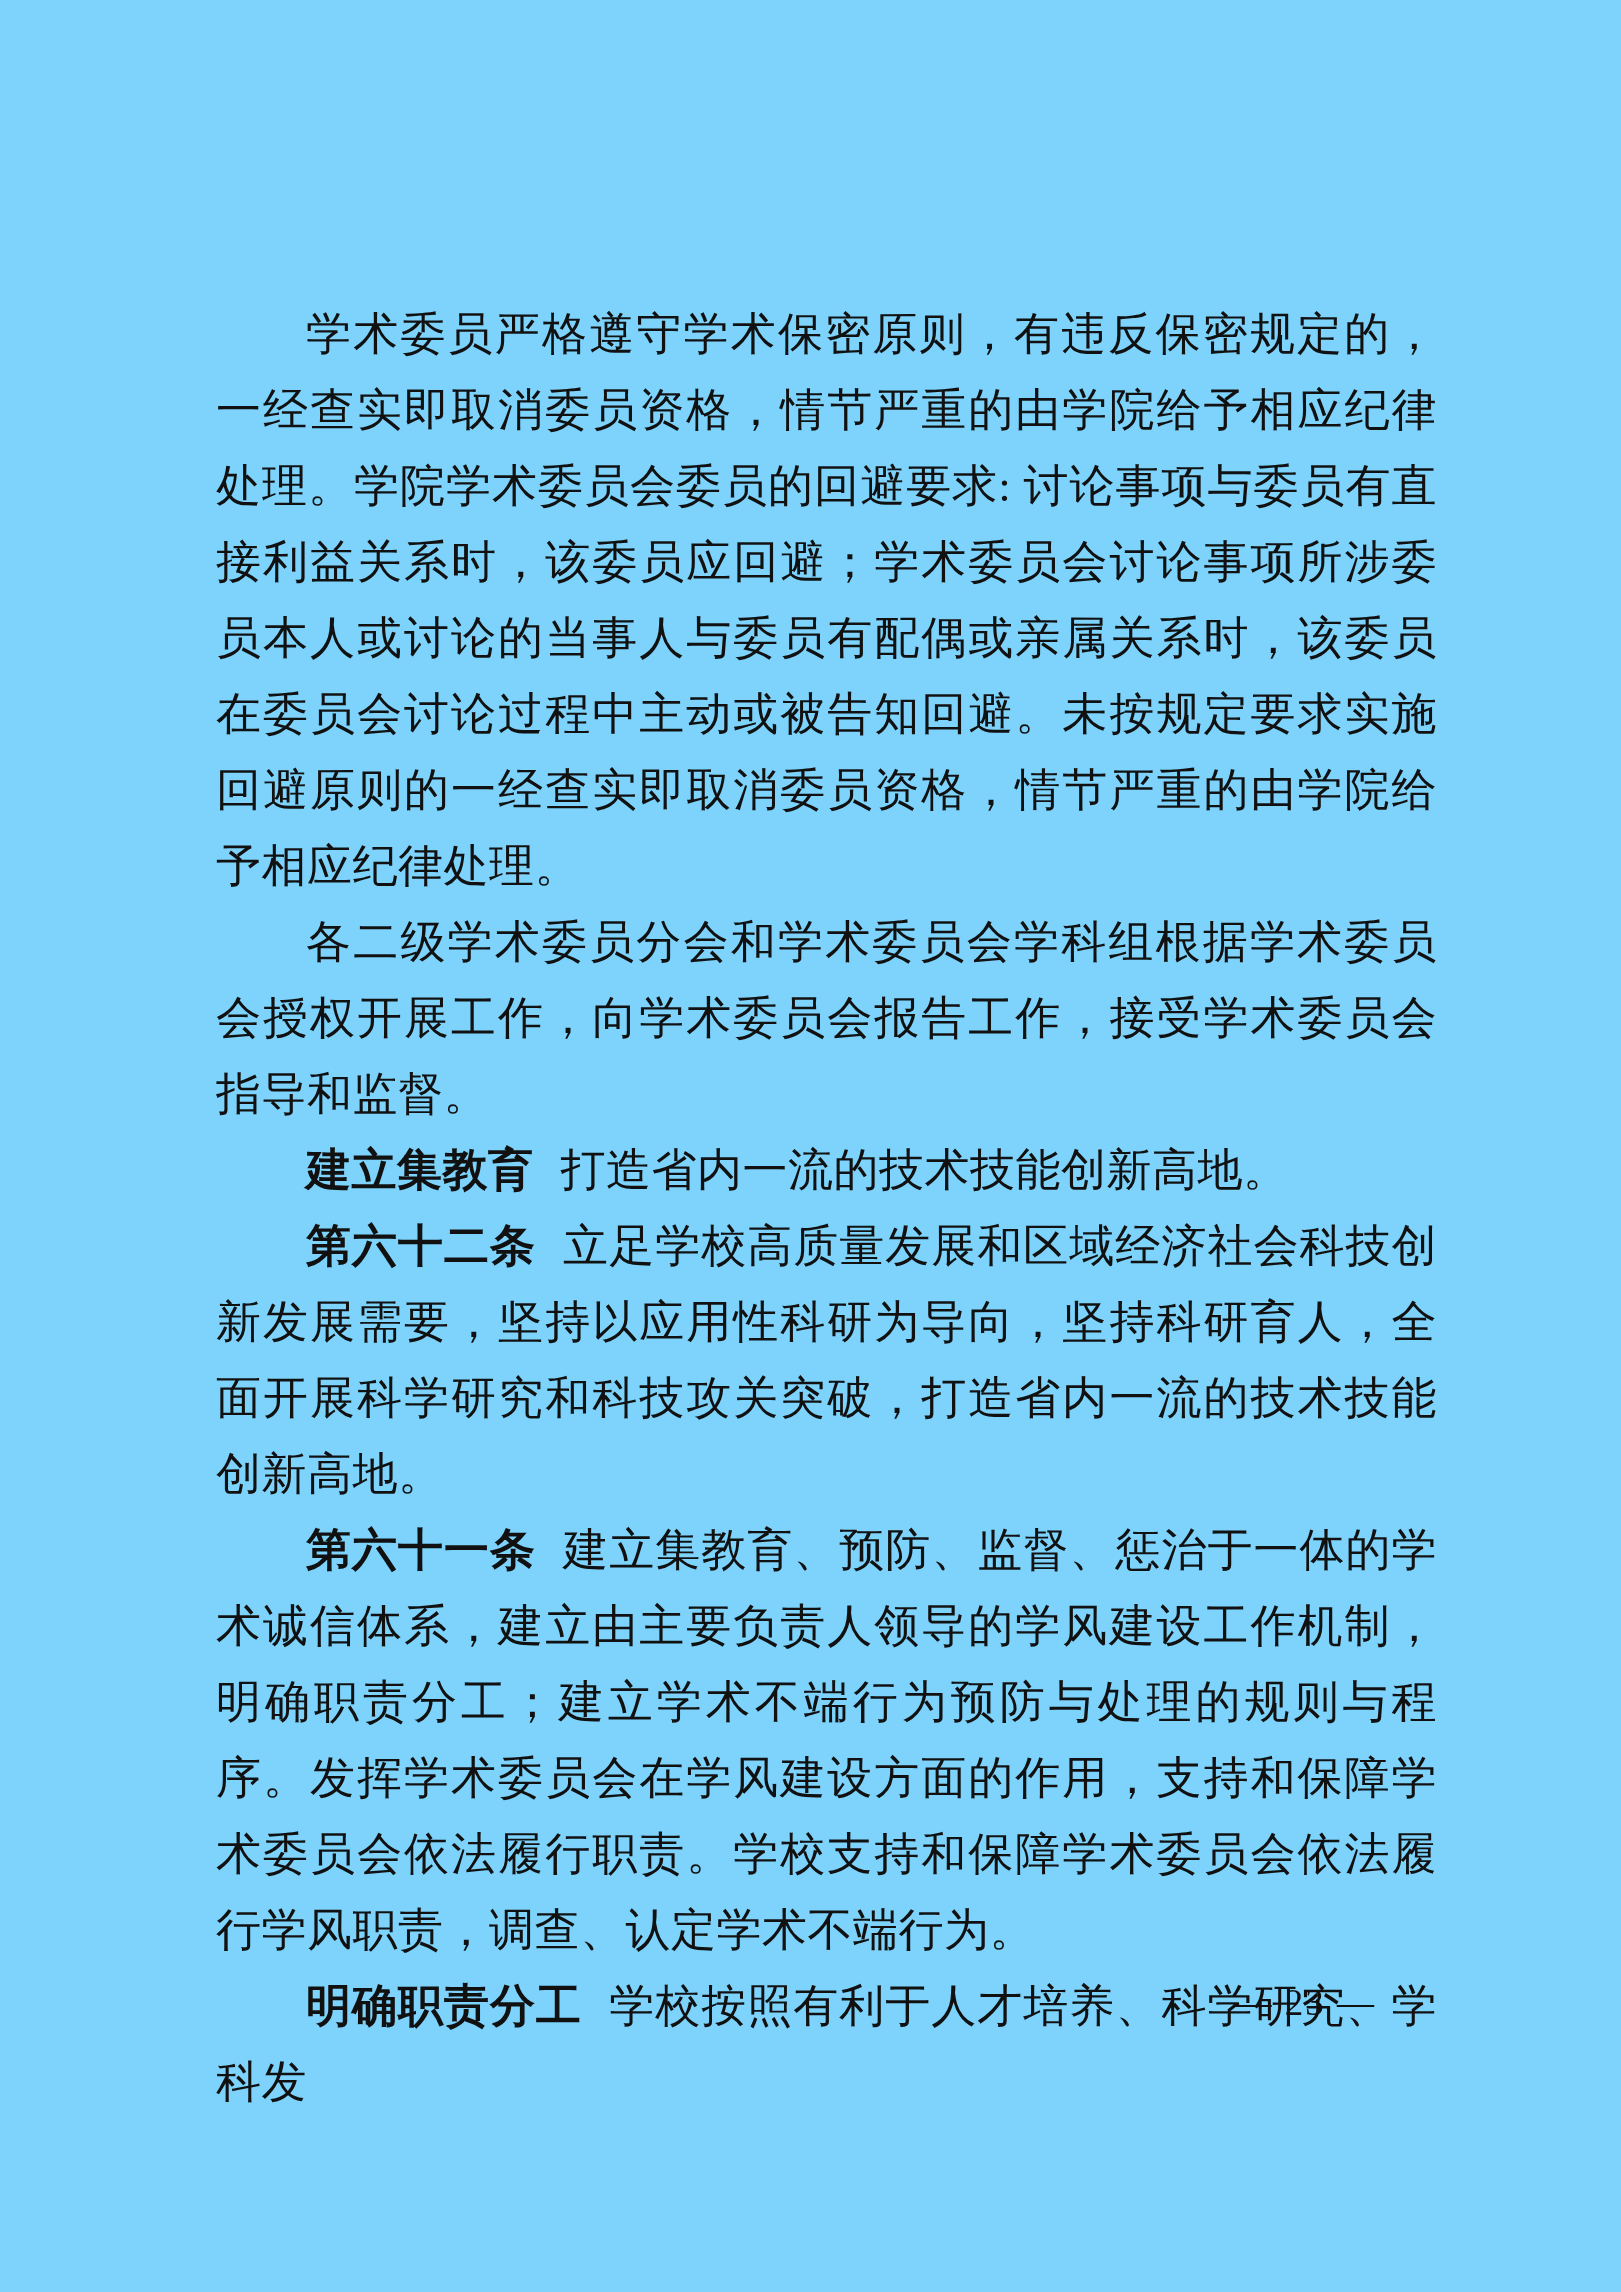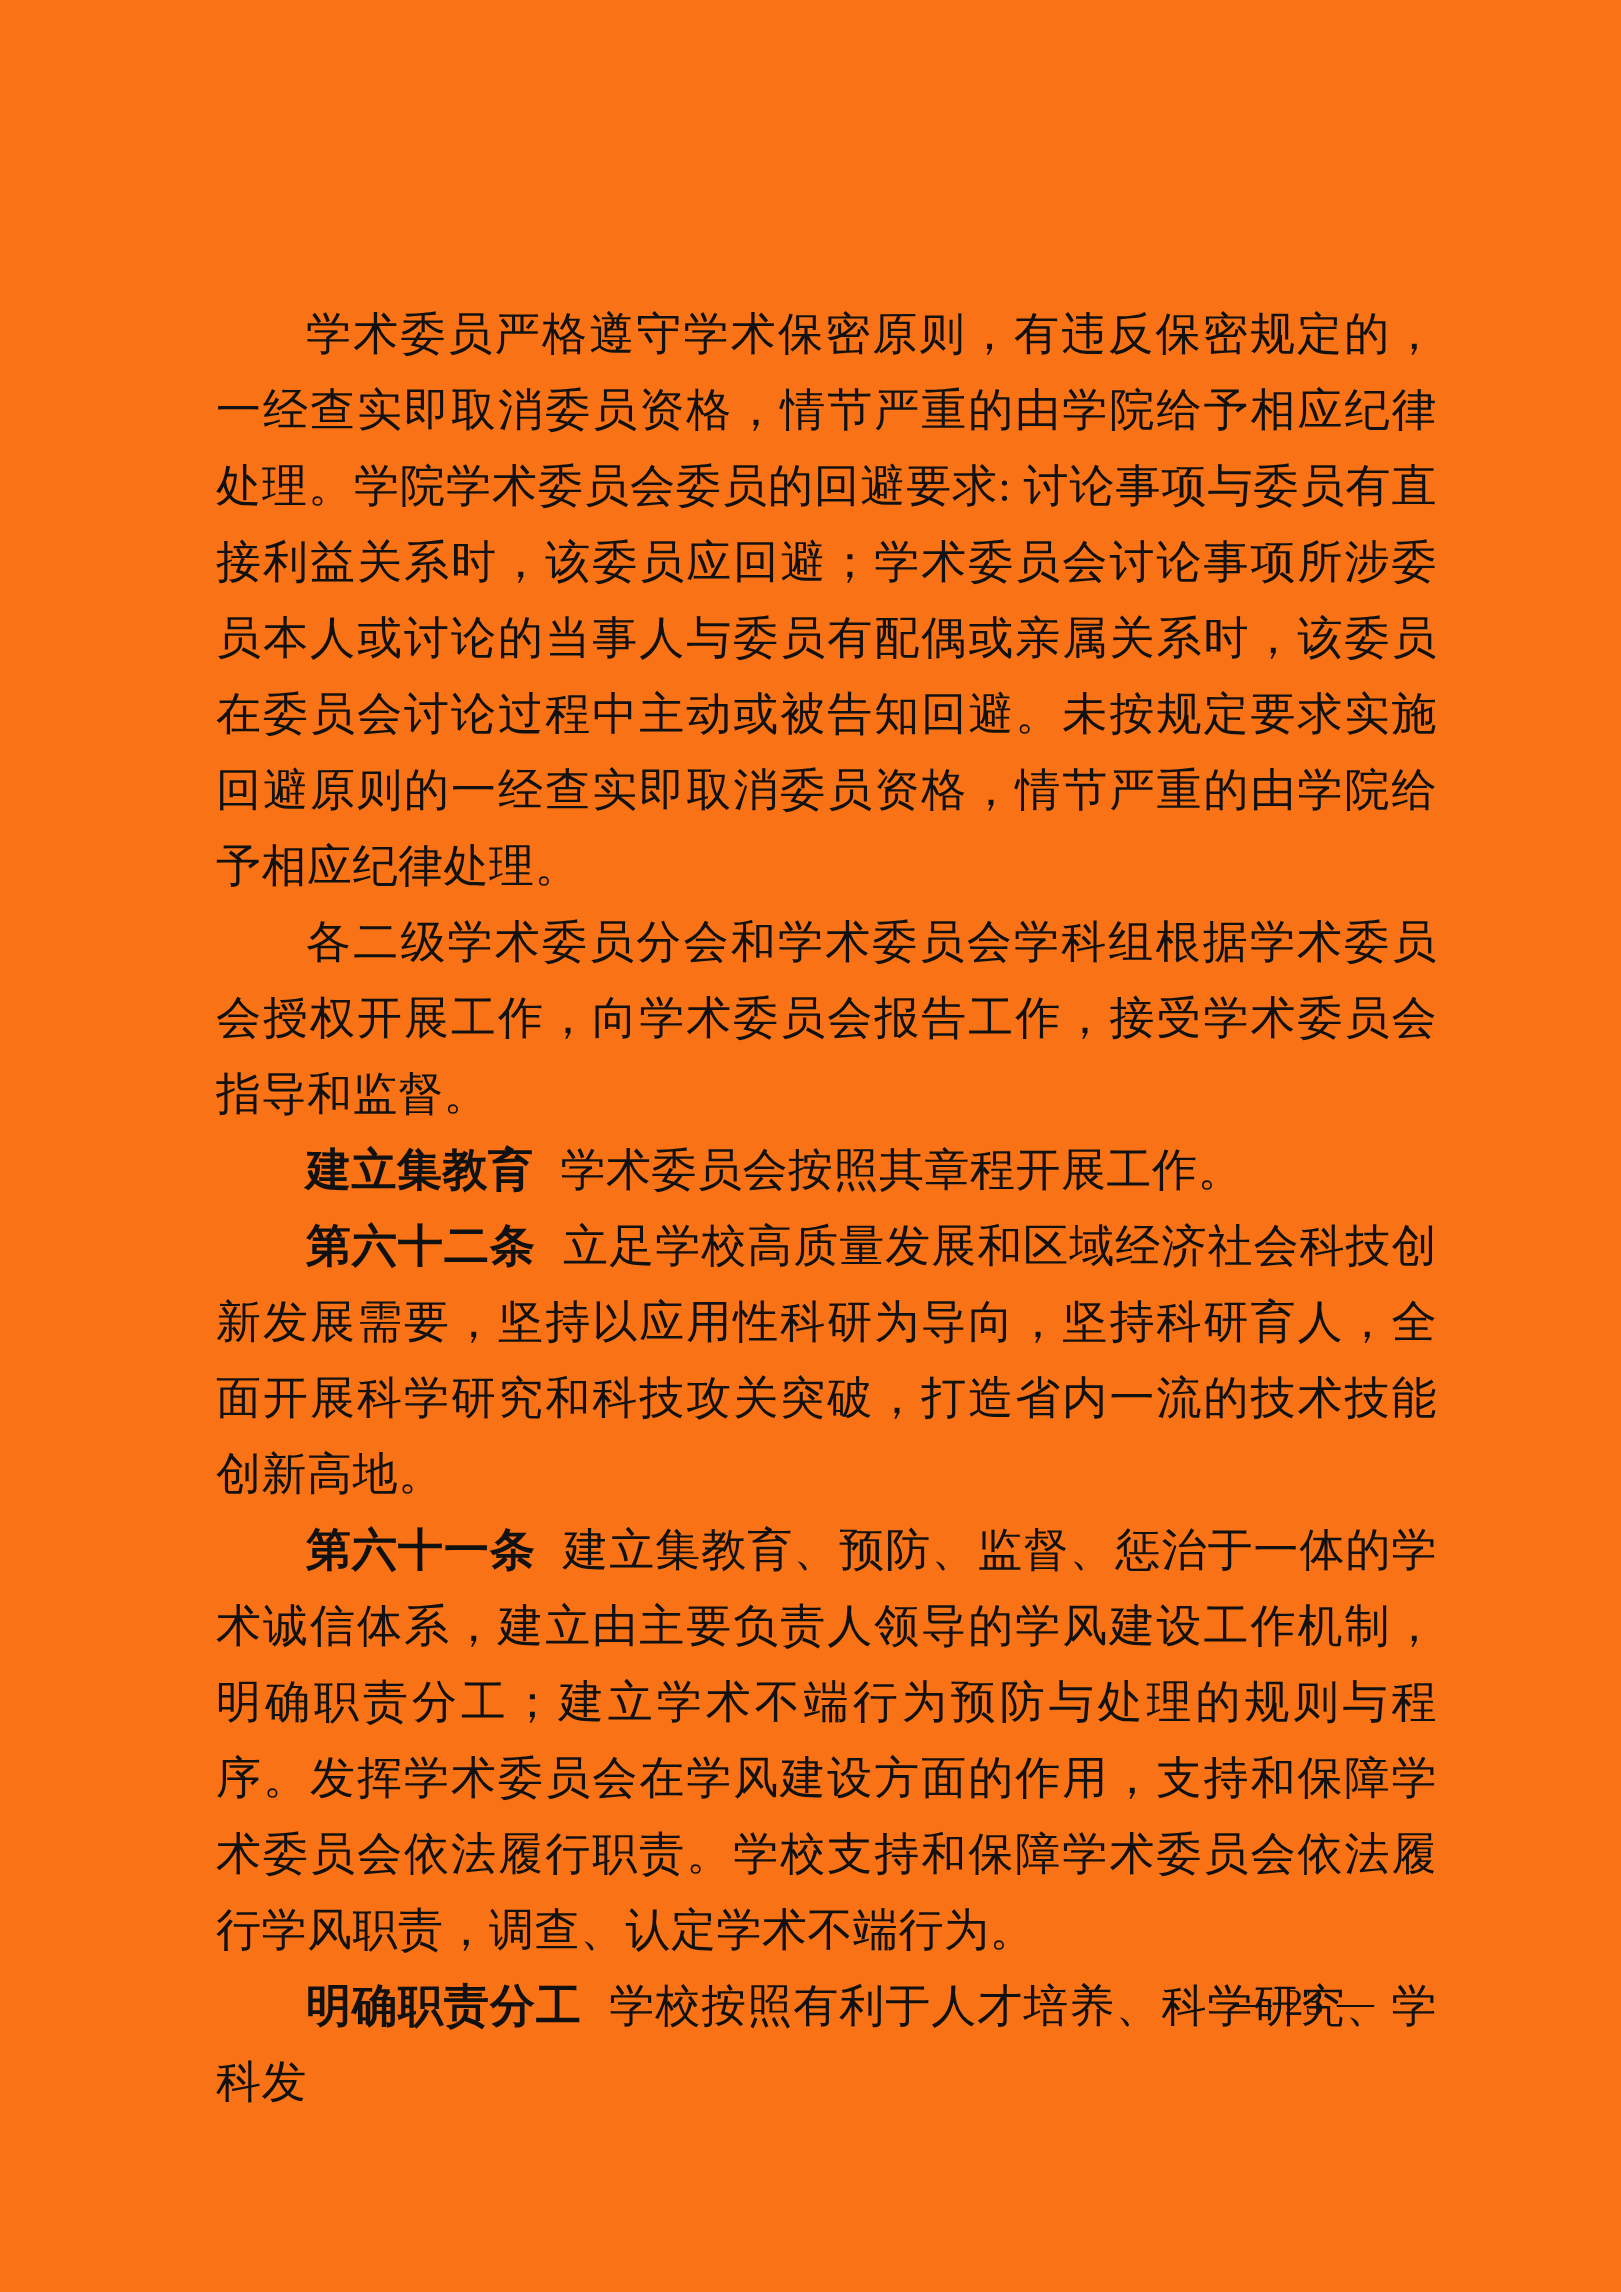--- a/index.html
+++ b/index.html
@@ -4,21 +4,21 @@
 <style>
   html, body {
     margin: 0;
     padding: 0;
     background: #ffffff;
   }
   .page {
     position: relative;
     width: 1621px;
     height: 2293px;
-    background: #f97316;
+    background: #7dd3fc;
     overflow: hidden;
     font-family: "Liberation Serif", "DejaVu Serif", serif;
     color: #111111;
   }
   .content {
     position: absolute;
     left: 216px;
     top: 296px;
     width: 1221px;
     font-size: 45px;
@@ -50,20 +50,20 @@
     text-align: right;
   }
 </style>
 </head>
 <body>
 
 <div class="page">
   <div class="content">
     <p><span class="lead"></span><span>学术委员严格遵守学术保密原则，有违反保密规定的，一经查实即取消委员资格，情节严重的由学院给予相应纪律处理。学院学术委员会委员的回避要求: 讨论事项与委员有直接利益关系时，该委员应回避；学术委员会讨论事项所涉委员本人或讨论的当事人与委员有配偶或亲属关系时，该委员在委员会讨论过程中主动或被告知回避。未按规定要求实施回避原则的一经查实即取消委员资格，情节严重的由学院给予相应纪律处理。</span></p>
     <p><span class="lead"></span><span>各二级学术委员分会和学术委员会学科组根据学术委员会授权开展工作，向学术委员会报告工作，接受学术委员会指导和监督。</span></p>
-    <p><span class="lead">建立集教育</span><span>学术委员会按照其章程开展工作。</span></p>
+    <p><span class="lead">建立集教育</span><span>打造省内一流的技术技能创新高地。</span></p>
     <p><span class="lead">第六十二条</span><span>立足学校高质量发展和区域经济社会科技创新发展需要，坚持以应用性科研为导向，坚持科研育人，全面开展科学研究和科技攻关突破，打造省内一流的技术技能创新高地。</span></p>
     <p><span class="lead">第六十一条</span><span>建立集教育、预防、监督、惩治于一体的学术诚信体系，建立由主要负责人领导的学风建设工作机制，明确职责分工；建立学术不端行为预防与处理的规则与程序。发挥学术委员会在学风建设方面的作用，支持和保障学术委员会依法履行职责。学校支持和保障学术委员会依法履行学风职责，调查、认定学术不端行为。</span></p>
     <p><span class="lead">明确职责分工</span><span>学校按照有利于人才培养、科学研究、学科发</span></p>
   </div>
   <div class="footer">— 23 —</div>
 </div>
 
 
 </body></html>

